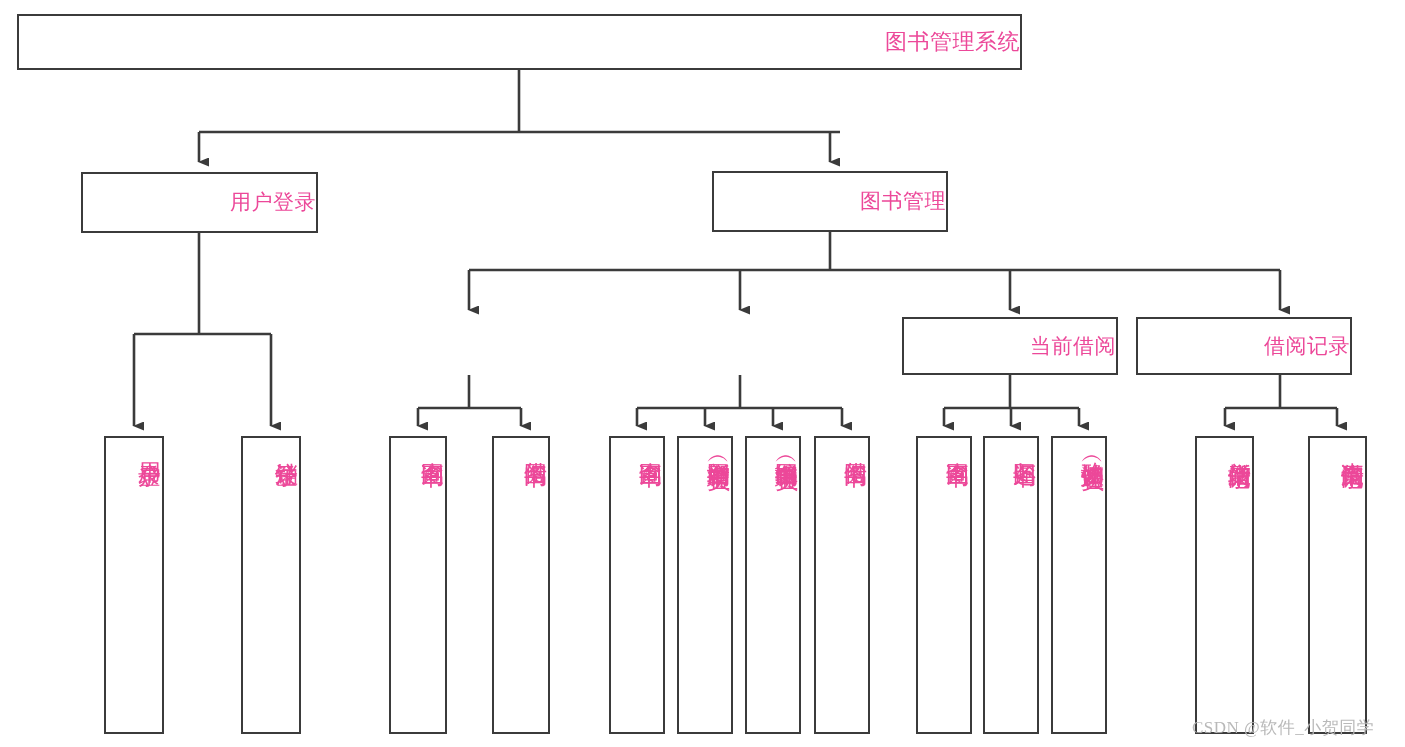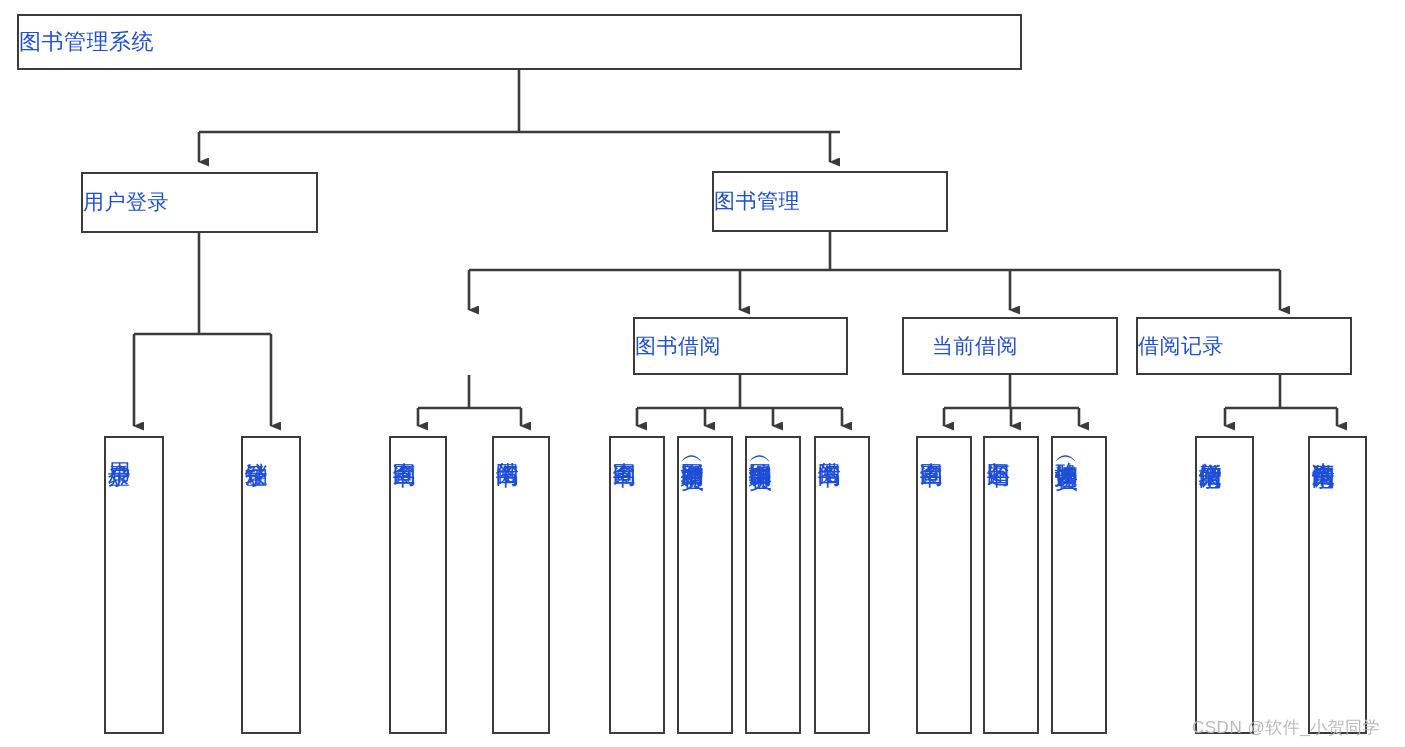--- a/index.html
+++ b/index.html
@@ -26,22 +26,22 @@
     height: 747px;
     pointer-events: none;
   }
   .node {
     position: absolute;
     box-sizing: border-box;
     background: #ffffff;
     border: 2px solid #3b3b3b;
     display: flex;
     align-items: center;
-    justify-content: flex-start;
-    color: #1d4ed8;
+    justify-content: flex-end;
+    color: #ec4899;
     z-index: 2;
   }
   .node-label {
     display: block;
     text-align: center;
     line-height: 1.24;
     letter-spacing: 0.5px;
     white-space: nowrap;
   }
   .node.horizontal .node-label {
@@ -62,21 +62,21 @@
   .node.root .node-label {
     font-size: 22px;
   }
   .watermark {
     position: absolute;
     font-size: 17px;
     color: #b9b9b9;
     letter-spacing: 0.5px;
     white-space: nowrap;
     z-index: 5;
-    font-family: Liberation Sans, sans-serif;
+    font-family: Liberation Serif, serif;
   }
 </style>
 </head>
 <body>
 
 <div id="diagram-canvas">
 
   <svg id="edge-layer" viewBox="0 0 1405 747" width="1405" height="747" xmlns="http://www.w3.org/2000/svg">
     <defs>
       <marker id="arrowhead" markerWidth="9" markerHeight="11" refX="4.5" refY="10" orient="auto" markerUnits="userSpaceOnUse">
@@ -131,23 +131,20 @@
     <span class="node-label">图书管理系统</span>
   </div>
 
   <div class="node horizontal" style="left:81px; top:172px; width:237px; height:61px;">
     <span class="node-label">用户登录</span>
   </div>
   <div class="node horizontal" style="left:712px; top:171px; width:236px; height:61px;">
     <span class="node-label">图书管理</span>
   </div>
 
-  <div class="node horizontal" style="left:633px; top:317px; width:215px; height:58px;">
-    <span class="node-label">图书借阅</span>
-  </div>
   <div class="node horizontal" style="left:902px; top:317px; width:216px; height:58px;padding-left:28px;">
     <span class="node-label">当前借阅</span>
   </div>
   <div class="node horizontal" style="left:1136px; top:317px; width:216px; height:58px;">
     <span class="node-label">借阅记录</span>
   </div>
 
   <div class="node vertical" style="left:104px; top:436px; width:60px; height:298px;">
     <span class="node-label">用户登录</span>
   </div>

